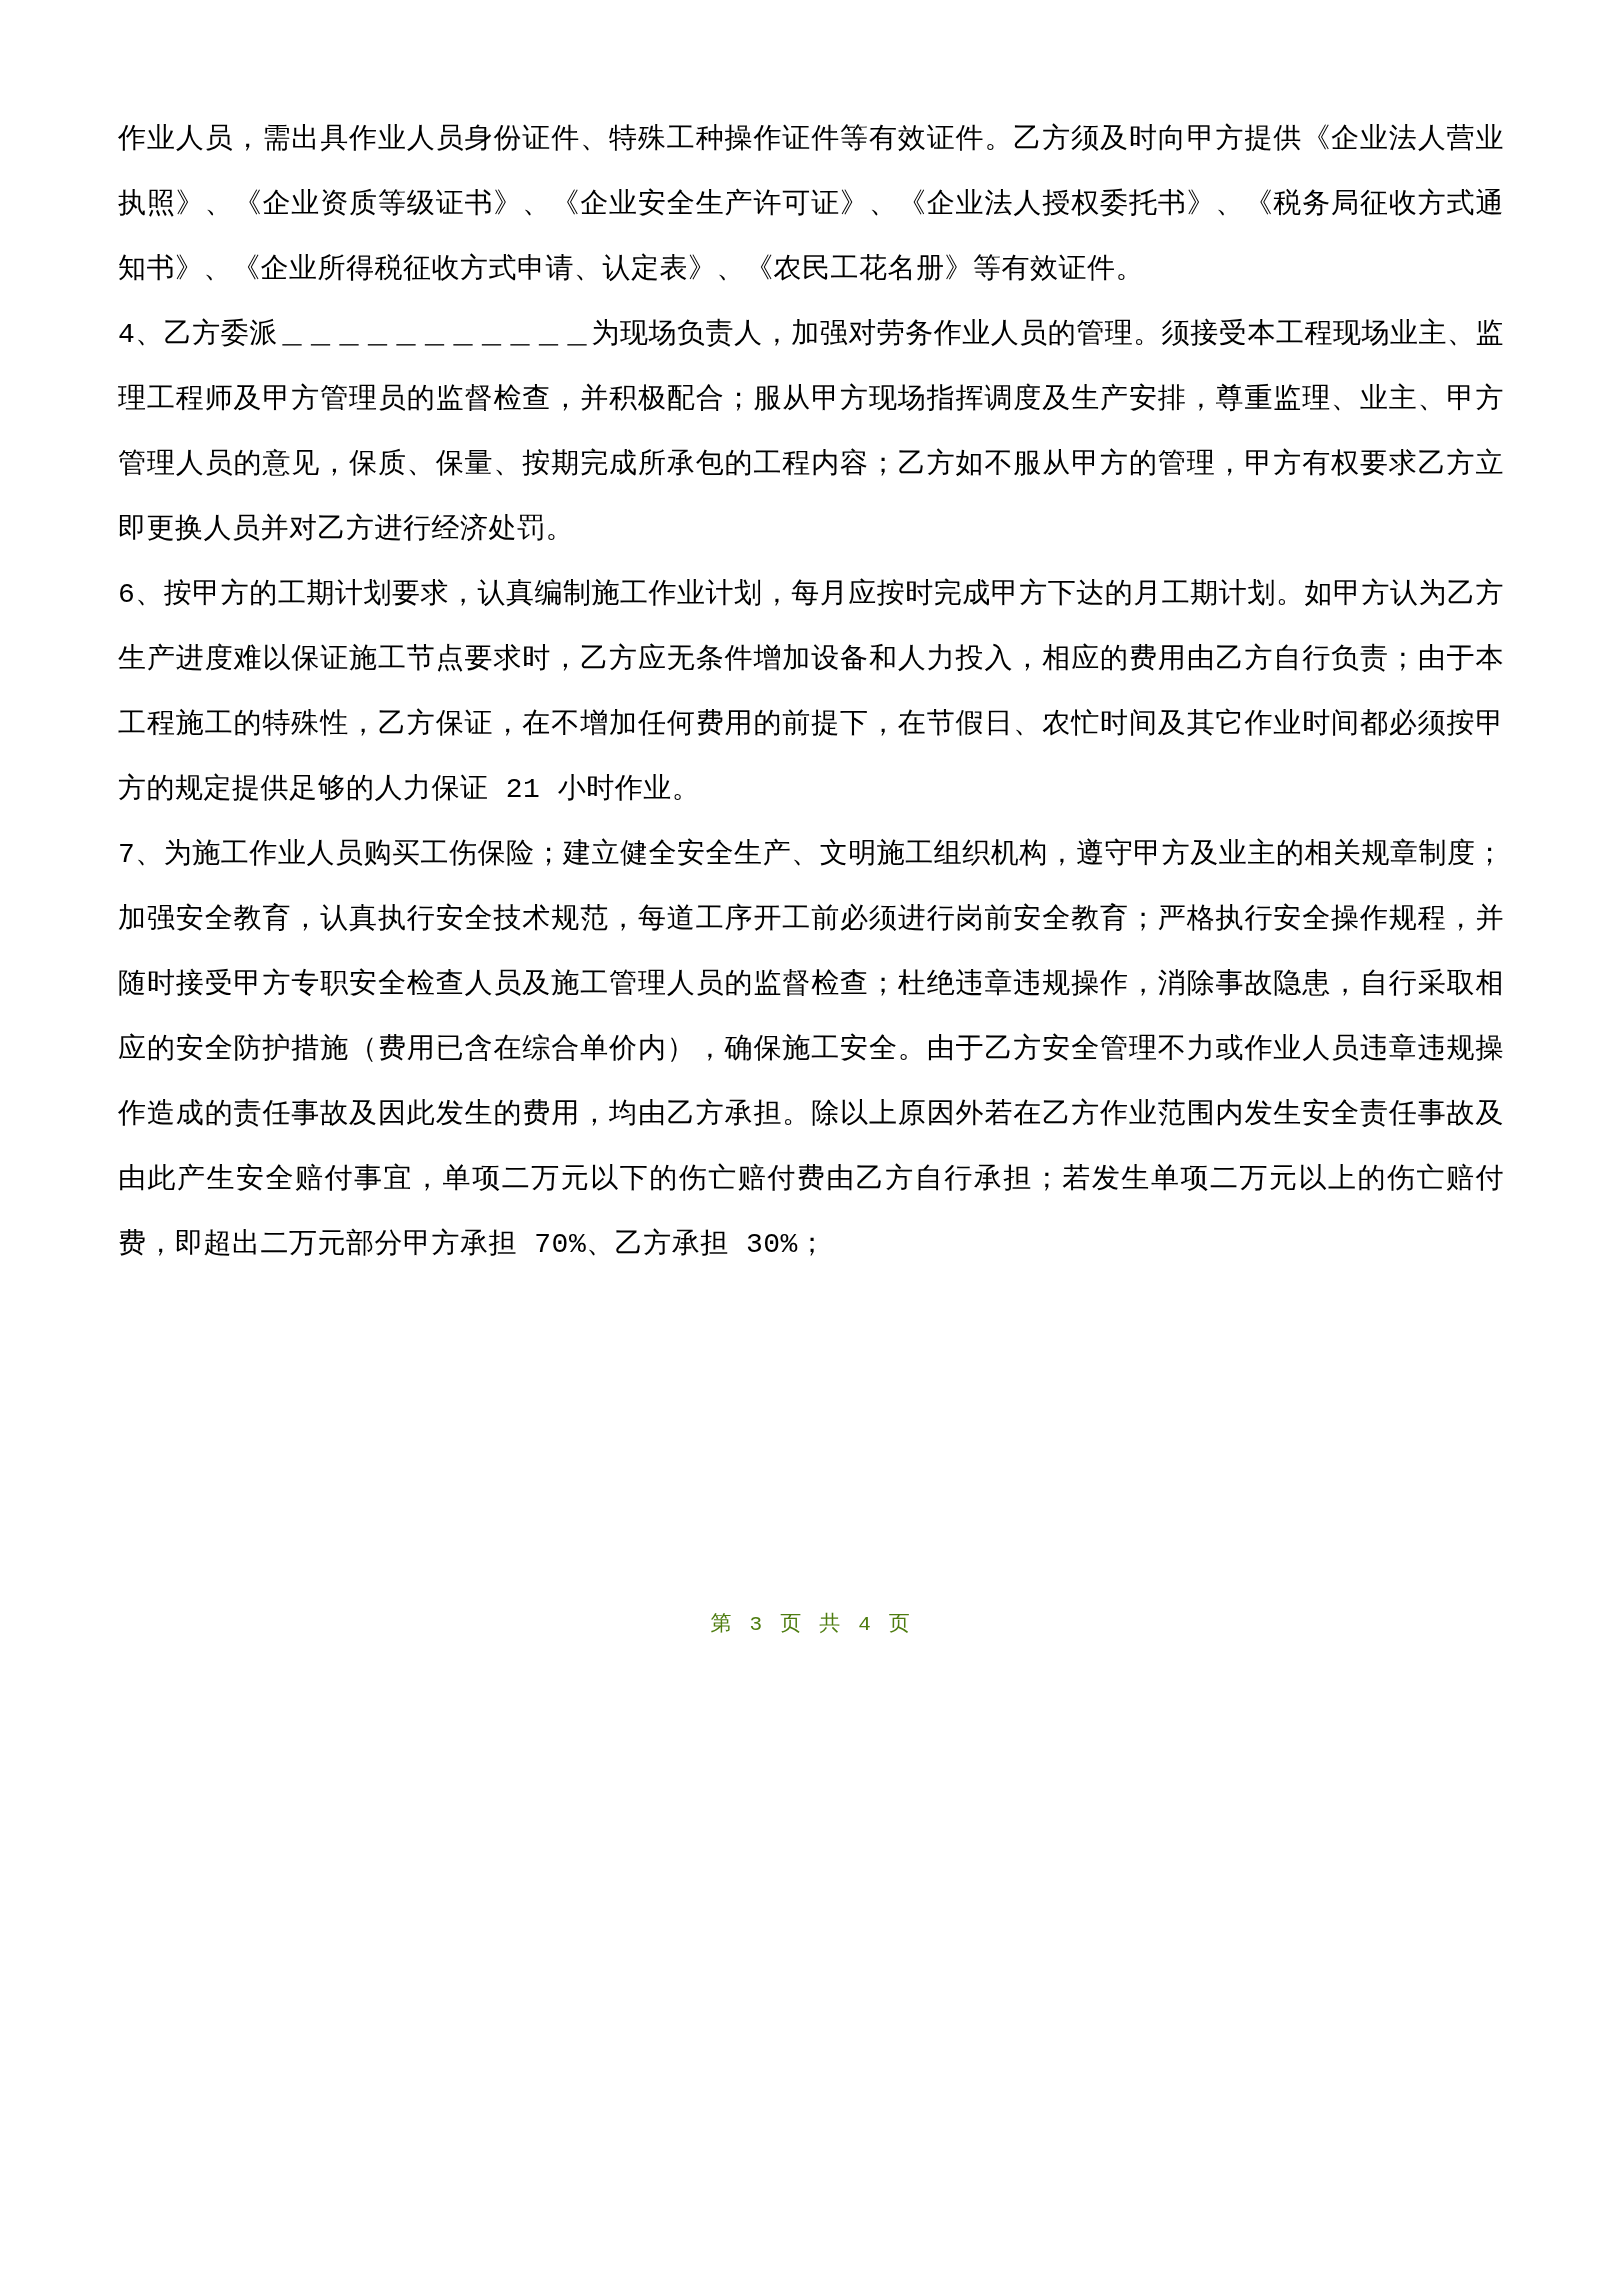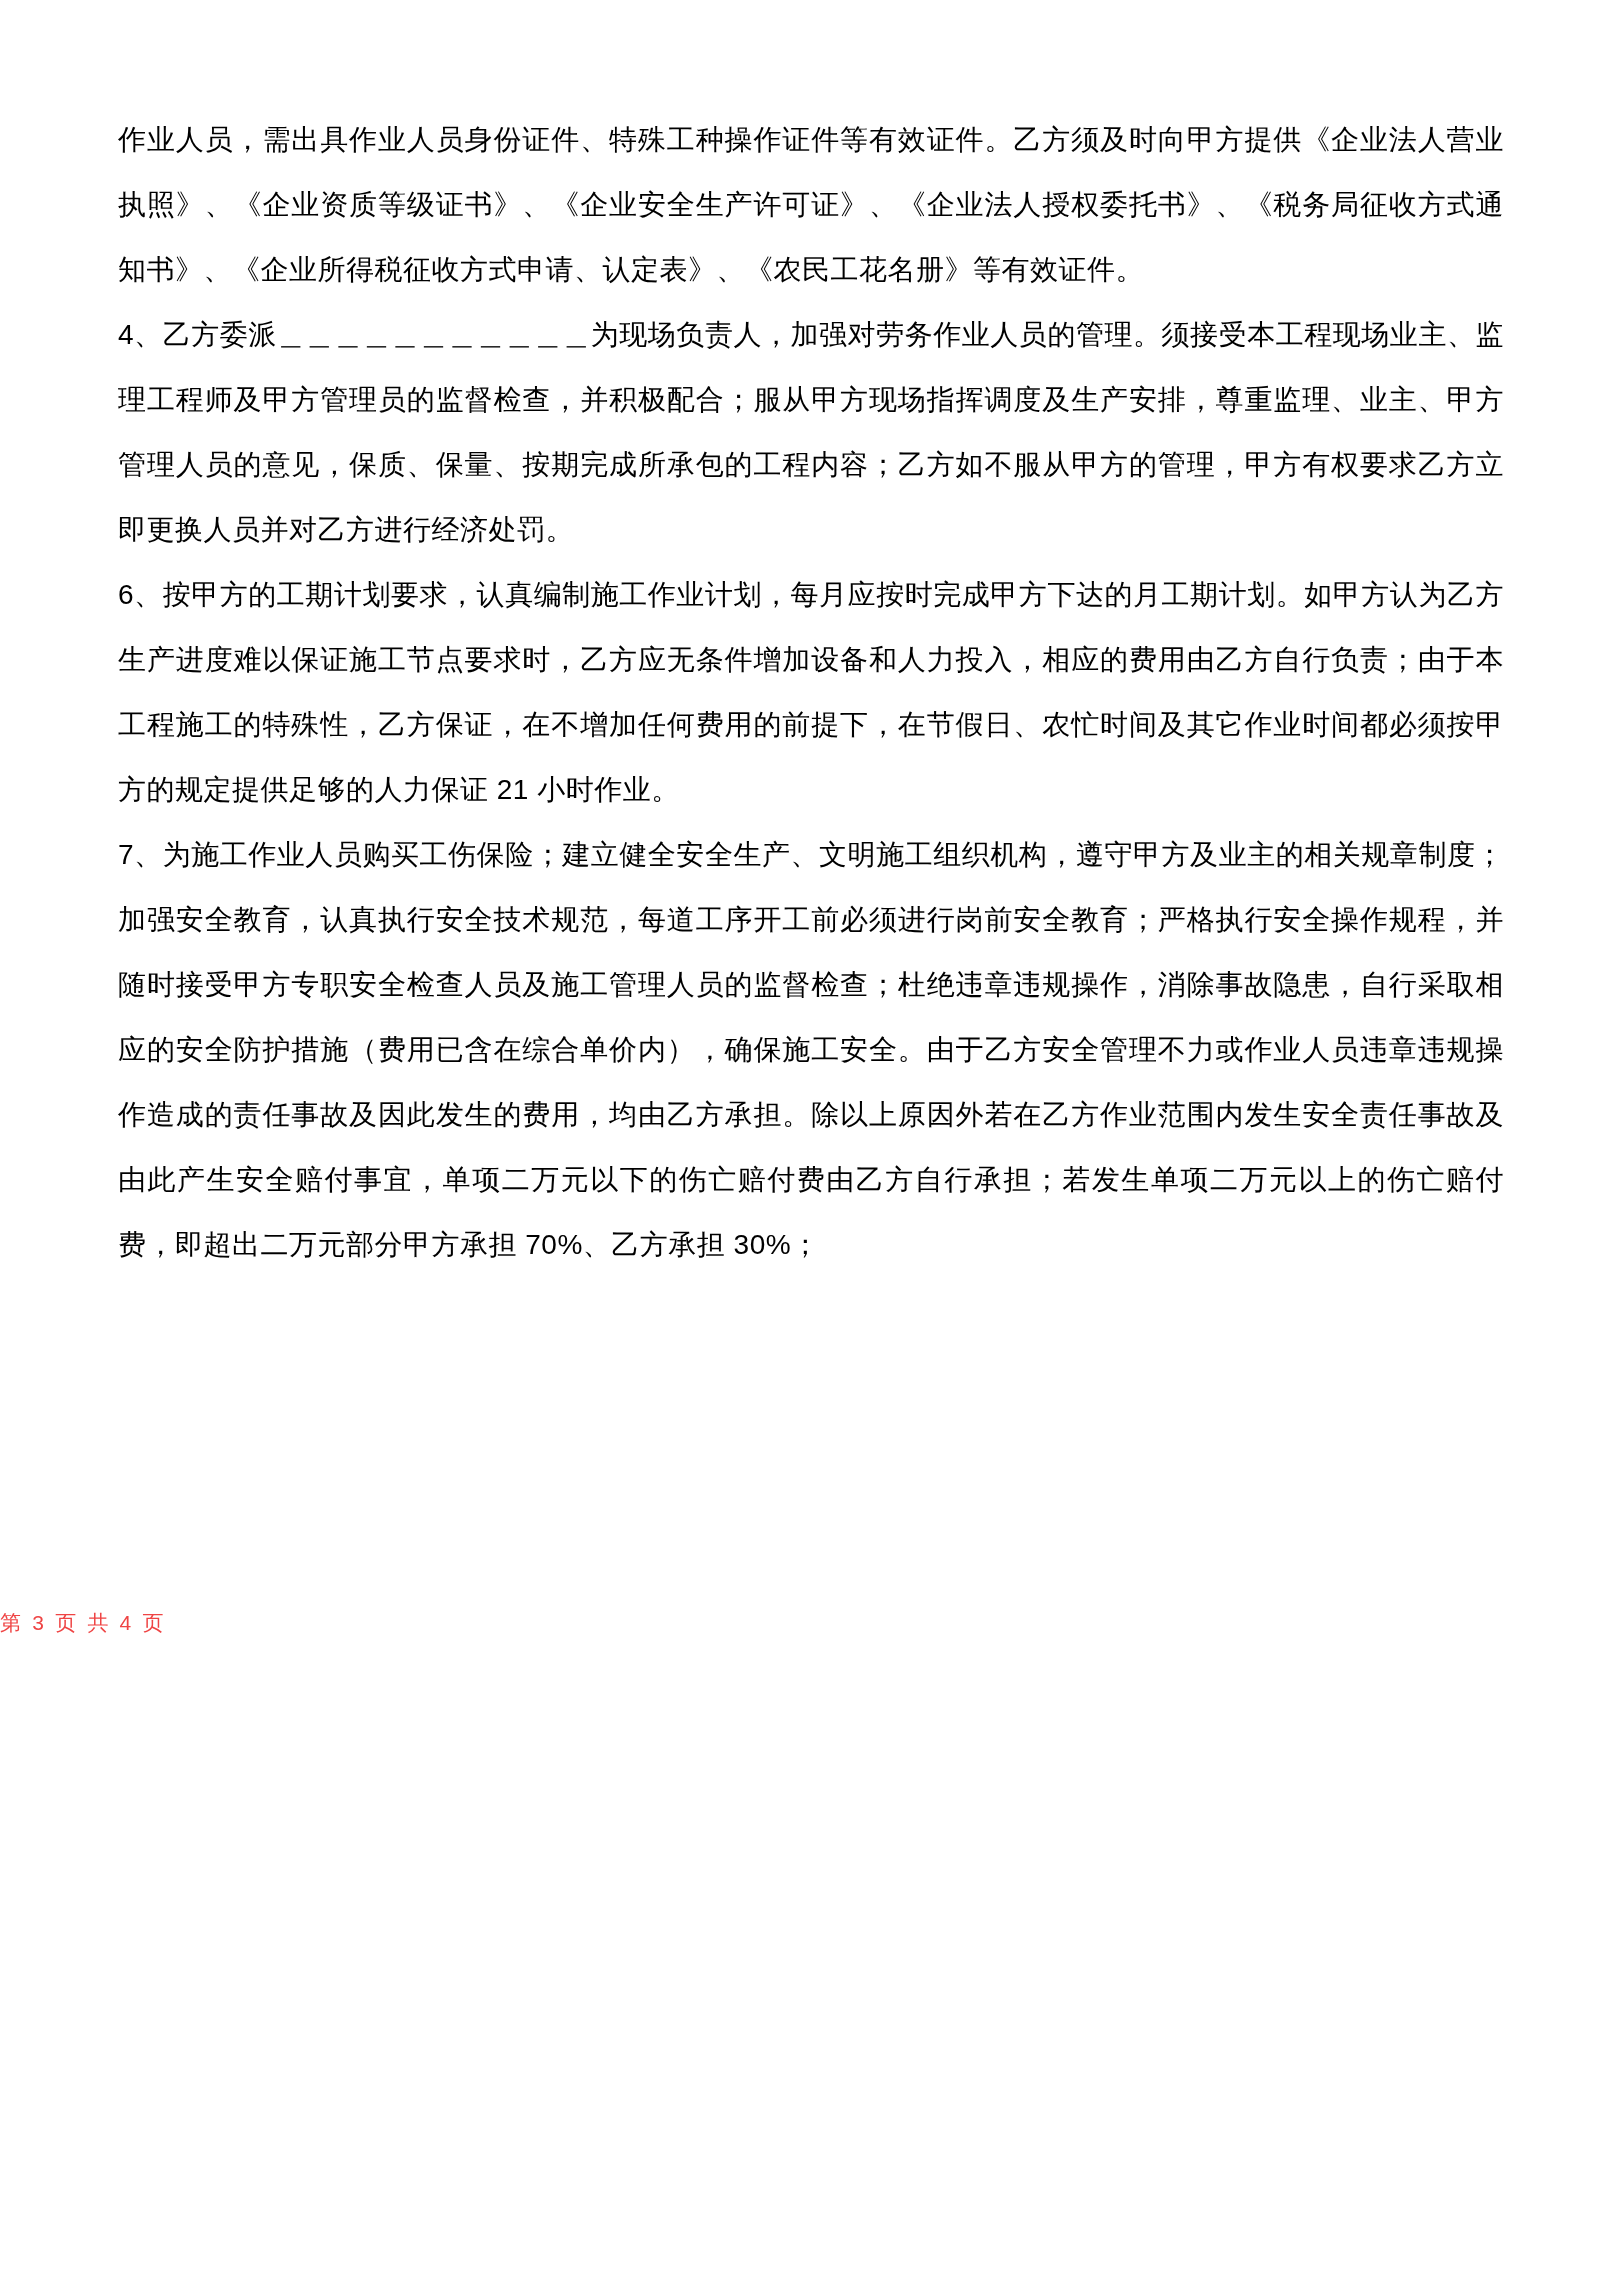--- a/index.html
+++ b/index.html
@@ -7,21 +7,21 @@
     padding: 0;
     background: #ffffff;
   }
   .page {
     position: relative;
     width: 1623px;
     height: 1690px;
     margin: 0 auto;
     background: #ffffff;
     box-sizing: border-box;
-    font-family: Liberation Sans, sans-serif;
+    font-family: Liberation Mono, monospace;
     color: #000000;
   }
   .content {
     position: absolute;
     top: 107px;
     left: 118px;
     width: 1386px;
   }
   .para {
     margin: 0;
@@ -29,23 +29,24 @@
     line-height: 65px;
     text-align: justify;
     letter-spacing: 0.5px;
     word-break: break-all;
   }
   .footer {
     position: absolute;
     left: 0;
     right: 0;
     bottom: 53px;
+    text-align: center;
     font-size: 21px;
     letter-spacing: 2.7px;
-    color: #ef4444;
+    color: #4d7c0f;
   }
 </style>
 </head>
 <body>
 
 <div class="page">
   <div class="content">
     <p class="para">作业人员，需出具作业人员身份证件、特殊工种操作证件等有效证件。乙方须及时向甲方提供《企业法人营业执照》、《企业资质等级证书》、《企业安全生产许可证》、《企业法人授权委托书》、《税务局征收方式通知书》、《企业所得税征收方式申请、认定表》、《农民工花名册》等有效证件。</p>
     <p class="para">4、乙方委派＿＿＿＿＿＿＿＿＿＿＿为现场负责人，加强对劳务作业人员的管理。须接受本工程现场业主、监理工程师及甲方管理员的监督检查，并积极配合；服从甲方现场指挥调度及生产安排，尊重监理、业主、甲方管理人员的意见，保质、保量、按期完成所承包的工程内容；乙方如不服从甲方的管理，甲方有权要求乙方立即更换人员并对乙方进行经济处罚。</p>
     <p class="para">6、按甲方的工期计划要求，认真编制施工作业计划，每月应按时完成甲方下达的月工期计划。如甲方认为乙方生产进度难以保证施工节点要求时，乙方应无条件增加设备和人力投入，相应的费用由乙方自行负责；由于本工程施工的特殊性，乙方保证，在不增加任何费用的前提下，在节假日、农忙时间及其它作业时间都必须按甲方的规定提供足够的人力保证 21 小时作业。</p>

